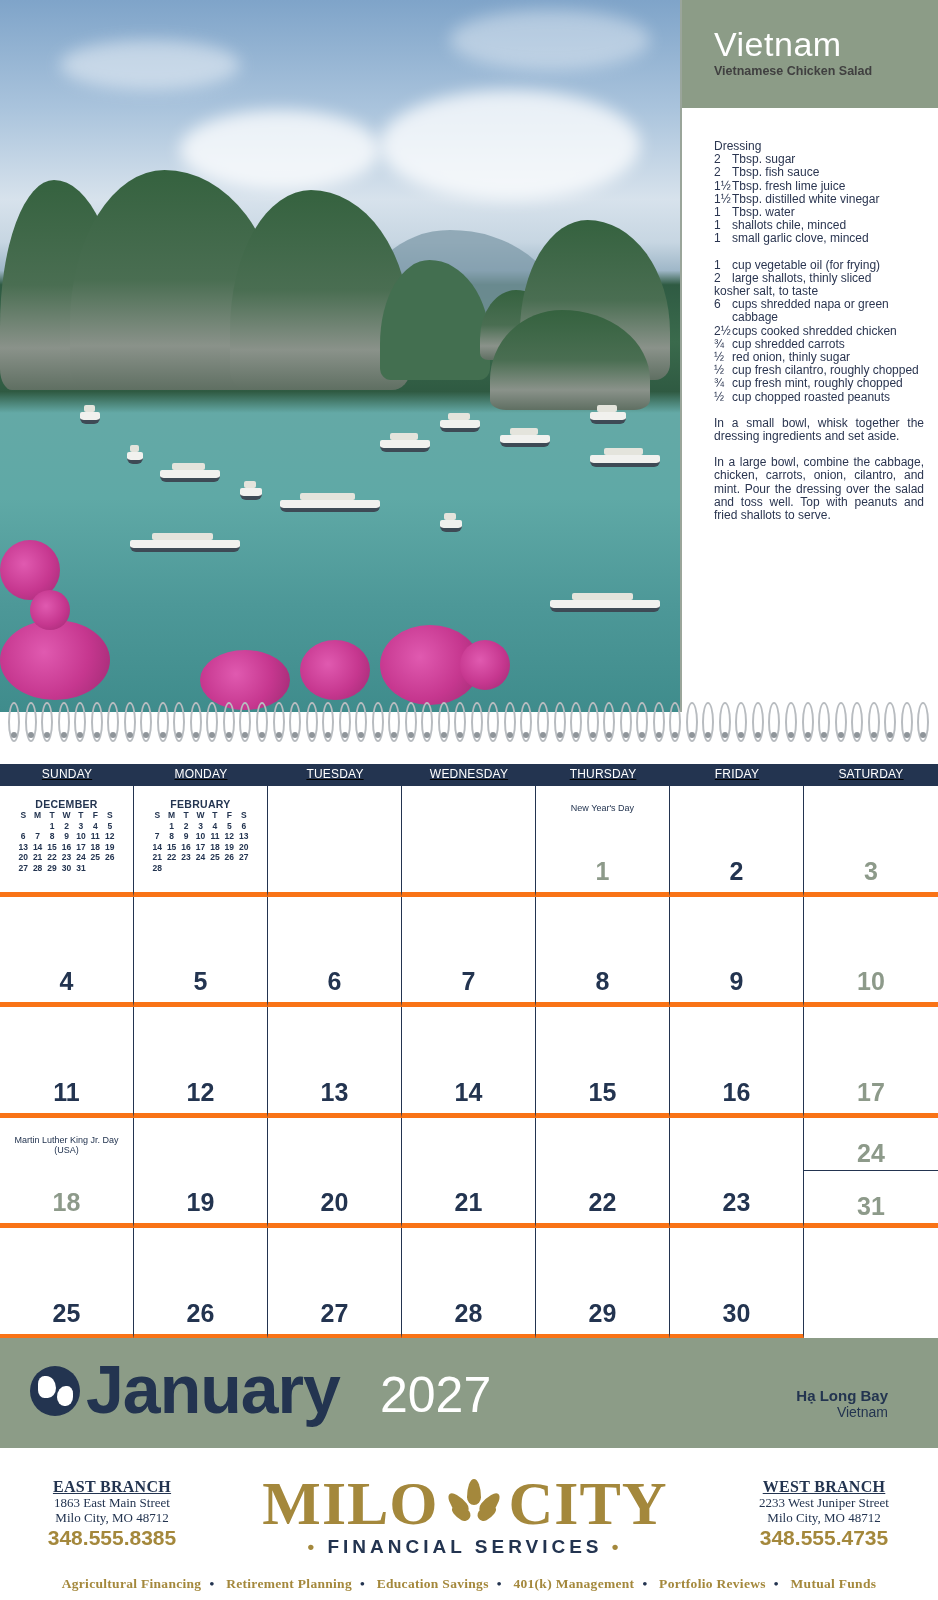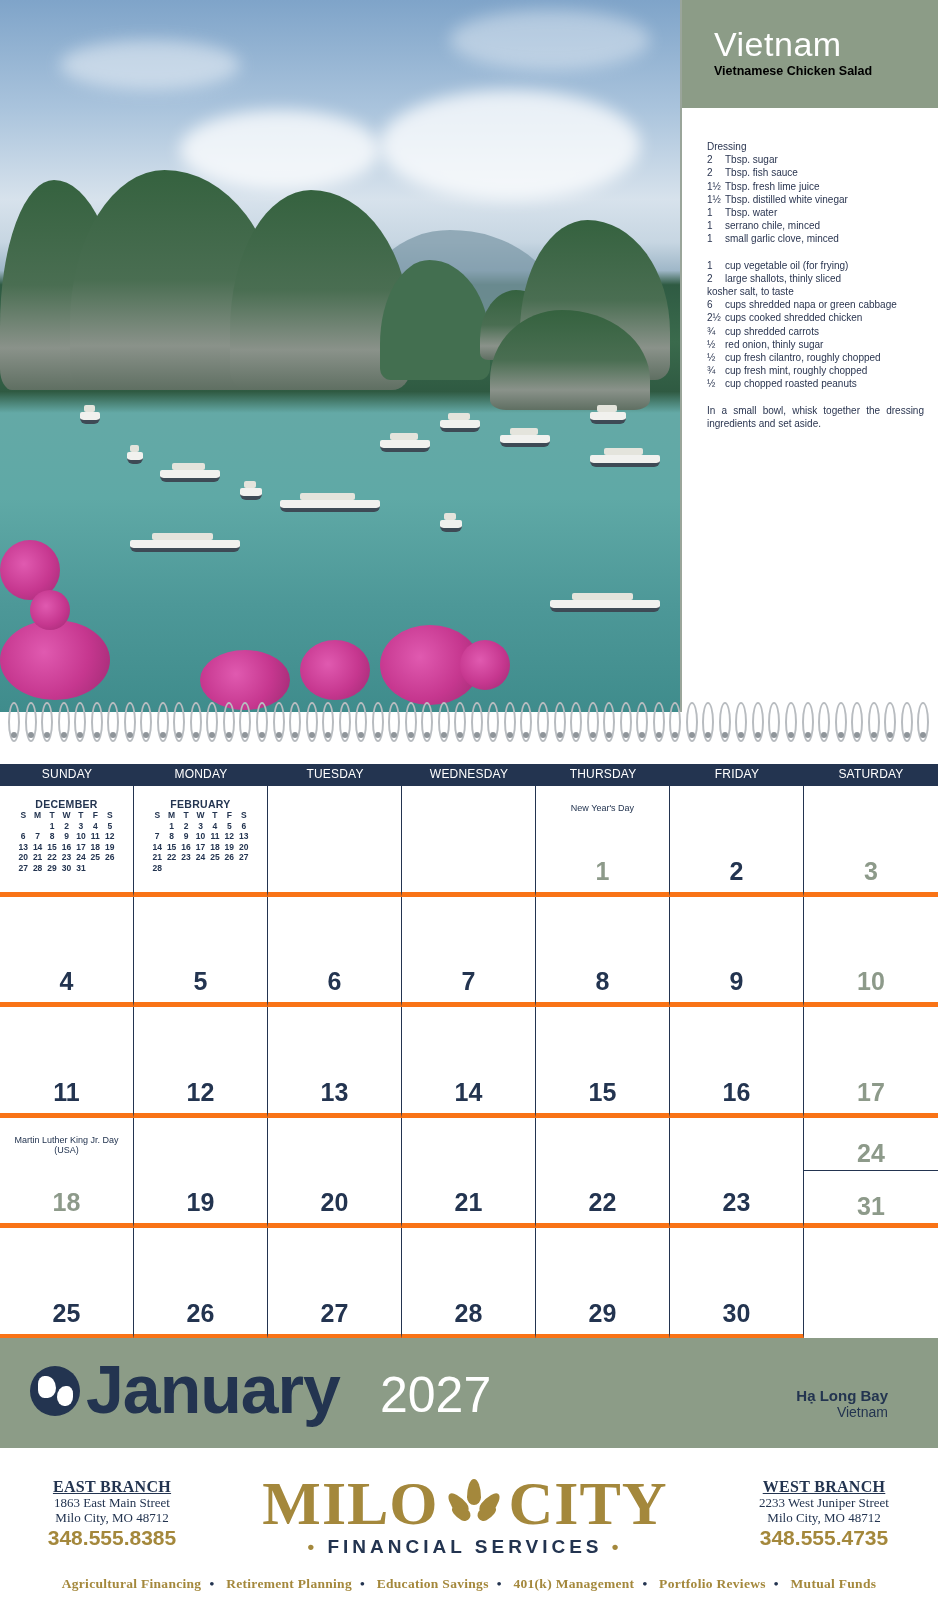--- a/index.html
+++ b/index.html
@@ -14,36 +14,36 @@
   .mountain.mid { background: #436f50; }
   .mountain.rock { background: linear-gradient(180deg, #35623f 0%, #4a6e52 50%, #8a928a 80%, #5f6f62 100%); }
   .boat { position: absolute; height: 12px; background: #f1f1ee; border-bottom: 4px solid #3e4a55; border-radius: 2px 2px 6px 6px; }
   .boat::before { content: ""; position: absolute; left: 20%; top: -7px; width: 55%; height: 7px; background: #e4e4dc; border-radius: 2px; }
   .flower { position: absolute; border-radius: 50%; background: radial-gradient(circle at 40% 40%, #e05ab0 0%, #c6378f 55%, #9c2a71 100%); }
 
   
   .recipe { position: absolute; left: 680px; top: 0; width: 258px; height: 712px; background: #ffffff; border-left: 2px solid #9aa59a; }
   .recipe-head { height: 108px; background: #8c9c87; padding: 26px 0 0 32px; }
   .recipe-country { color: #ffffff; font-size: 34px; font-weight: 400; letter-spacing: 0.5px; line-height: 36px; }
-  .recipe-dish { color: #000000; font-size: 12.5px; font-weight: 700; margin-top: 2px; }
-  .recipe-body { padding: 32px 14px 0 25px; color: #2a3550; font-size: 10px; line-height: 13.2px; }
+  .recipe-dish { color: #404040; font-size: 12.5px; font-weight: 700; margin-top: 2px; }
+  .recipe-body { padding: 32px 14px 0 32px; color: #2a3550; font-size: 12px; line-height: 13.2px; }
   .ing { display: flex; }
   .ing .q { width: 18px; flex: none; }
   .ing .t { flex: 1; }
   .gap { height: 13px; }
   .para { text-align: justify; margin-bottom: 13px; }
 
   
   .spiral { position: absolute; left: 0; top: 700px; width: 938px; height: 48px; display: flex; justify-content: space-between; padding: 0 8px; }
   .coil { width: 12px; height: 40px; border: 2px solid #b8bcc0; border-radius: 50% 50% 50% 50%; background: transparent; position: relative; top: 2px; }
   .coil::after { content:""; position:absolute; left:1px; bottom:2px; width:6px; height:6px; border-radius:50%; background:#8f959a; }
 
   
   .cal { position: absolute; left: 0; top: 764px; width: 938px; }
-  .dow { display: grid; grid-template-columns: repeat(7, 1fr); background: #233450; height: 21px; }
+  .dow { display: grid; grid-template-columns: repeat(7, 1fr); background: #233450; height: 21px; text-decoration: underline; }
   .dow span { color: #ffffff; font-size: 12px; text-align: center; line-height: 21px; letter-spacing: 0.2px; }
   .grid { display: grid; grid-template-columns: repeat(7, 1fr); border-top: 1px solid #233450; }
   .cell { height: 110.5px; border-right: 1px solid #233450; border-bottom: 5px solid #f97316; position: relative; }
   .cell:nth-child(7n) { border-right: none; }
   .num { position: absolute; left: 0; right: 0; bottom: 6px; text-align: center; font-size: 25px; font-weight: 700; color: #233450; }
   .num.gray { color: #8d9a8a; }
   .note { position: absolute; top: 17px; left: 4px; right: 4px; text-align: center; font-size: 9px; line-height: 10px; color: #233450; }
   .moon { position: absolute; top: 28px; left: 0; right: 0; text-align: center; font-size: 9.5px; line-height: 14px; color: #233450; }
   .mini { position: absolute; top: 12px; left: 16px; right: 16px; color: #233450; }
   .mini .mt { text-align: center; font-size: 10.5px; font-weight: 700; letter-spacing: .3px; }
@@ -141,21 +141,21 @@
     <div class="ing">
         <span class="q">1½</span>
         <span class="t">Tbsp. distilled white vinegar</span>
       </div>
     <div class="ing">
         <span class="q">1</span>
         <span class="t">Tbsp. water</span>
       </div>
     <div class="ing">
         <span class="q">1</span>
-        <span class="t">serrano chile, minced</span>
+        <span class="t">shallots chile, minced</span>
       </div>
     <div class="ing">
         <span class="q">1</span>
         <span class="t">small garlic clove, minced</span>
       </div>
     <div class="gap"></div>
     <div class="ing">
         <span class="q">1</span>
         <span class="t">cup vegetable oil (for frying)</span>
       </div>
@@ -189,20 +189,21 @@
     <div class="ing">
         <span class="q">¾</span>
         <span class="t">cup fresh mint, roughly chopped</span>
       </div>
     <div class="ing">
         <span class="q">½</span>
         <span class="t">cup chopped roasted peanuts</span>
       </div>
     <div class="gap"></div>
     <div class="para">In a small bowl, whisk together the dressing ingredients and set aside.</div>
+    <div class="para">In a large bowl, combine the cabbage, chicken, carrots, onion, cilantro, and mint. Pour the dressing over the salad and toss well. Top with peanuts and fried shallots to serve.</div>
   </div>
 </div>
 
 <div class="spiral" id="spiral">
     <div class="coil"></div>
     <div class="coil"></div>
     <div class="coil"></div>
     <div class="coil"></div>
     <div class="coil"></div>
     <div class="coil"></div>

